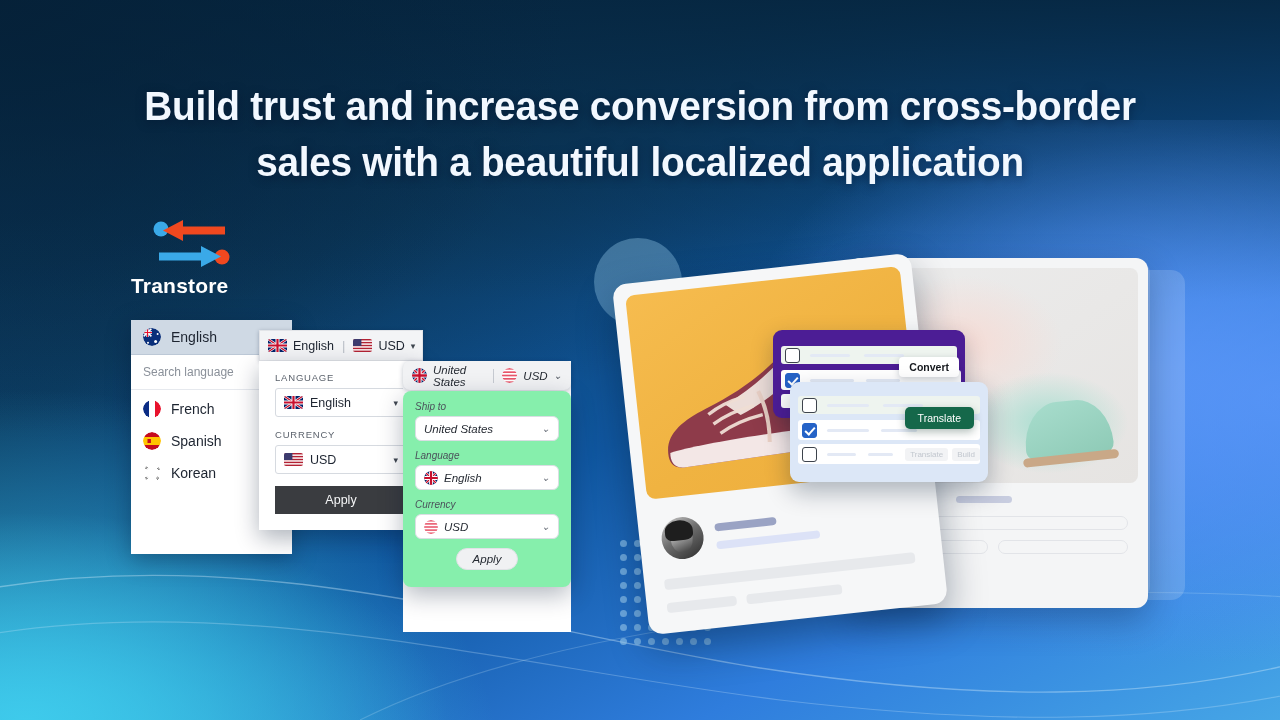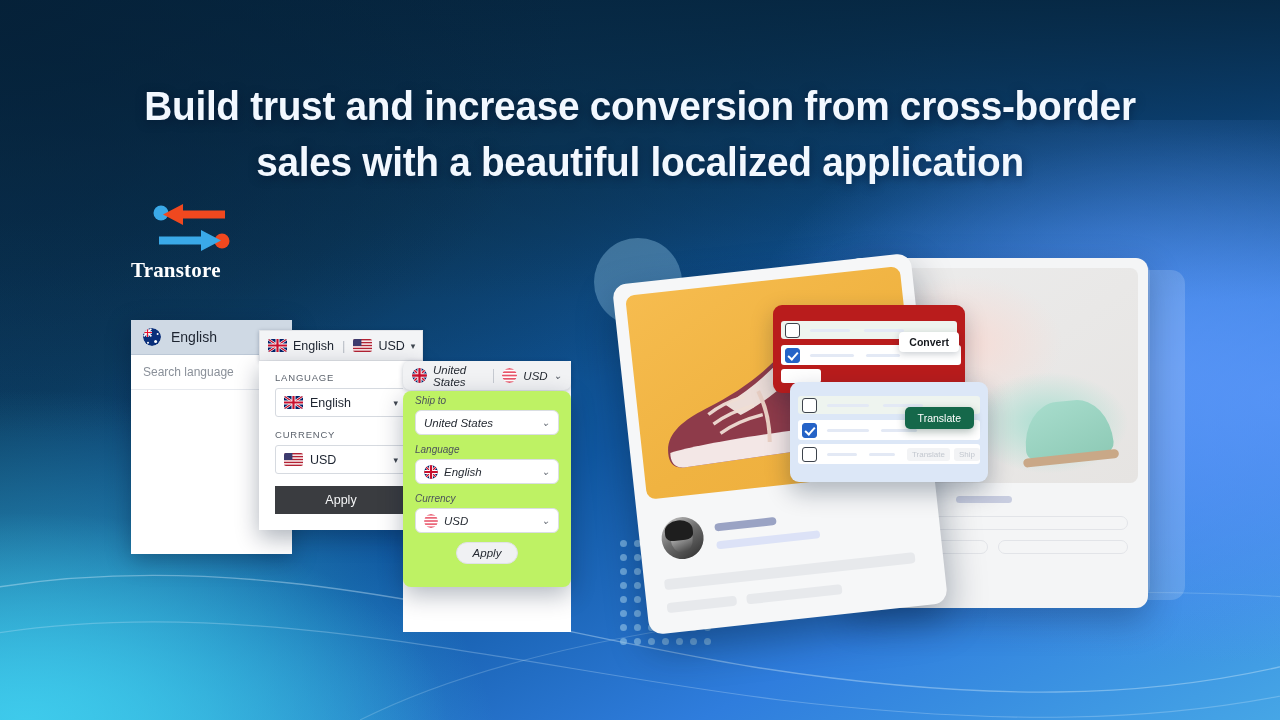--- a/index.html
+++ b/index.html
@@ -61,21 +61,21 @@
     font-weight:bold;
     font-size:40px;
     line-height:56px;
     letter-spacing:-0.3px;
     text-shadow:0 2px 10px rgba(0,20,45,0.55);
     transform:scaleX(0.97);
   }
   .headline .l2 { display:block; }
 
   
-  .logo-wrap { position:absolute; left:131px; top:196px; width:150px; height:96px;font-family:Liberation Serif, serif; }
+  .logo-wrap { position:absolute; left:131px; top:212px; width:150px; height:96px; }
   .logo-mark { position:absolute; left:8px; top:0; width:110px; height:62px; }
   .logo-text {
     position:absolute; left:0; top:62px; width:150px;
     color:#ffffff; font-size:21px; font-weight:bold; letter-spacing:0.2px;
   }
 
   
   .panel { position:absolute; background:#fff; }
   .flag { display:inline-block; border-radius:50%; overflow:hidden; flex:0 0 auto; }
   .flag-rect { display:inline-block; overflow:hidden; flex:0 0 auto; border-radius:2px; }
@@ -136,21 +136,21 @@
     position:absolute; left:0; top:0; width:168px; height:29px;
     background:#f1f2f4; border-radius:7px;
     display:flex; align-items:center; padding:0 9px; gap:6px;
     box-shadow:0 1px 5px rgba(0,25,55,0.25);
   }
   .p3-bar .t { font-size:11.5px; color:#262b33; }
   .p3-bar .sep { width:1px; height:14px; background:#c6cad1; margin:0 3px; }
   .p3-bar .caret { margin-left:auto; font-size:10px; color:#555b64; }
   .p3-body {
     position:absolute; left:0; top:30px; width:168px; height:158px;
-    background:#bef264; border-radius:8px; padding:4px 12px;
+    background:#86efac; border-radius:8px; padding:10px 12px;
     box-shadow:0 8px 24px rgba(0,20,45,0.3);
     height:196px;
   }
   .p3-label { font-size:10px; color:#4b525b; margin-bottom:4px; }
   .p3-select {
     height:25px; border:1px solid #dadee3; border-radius:6px;
     display:flex; align-items:center; padding:0 8px; gap:6px; background:#fff;
     margin-bottom:9px;
   }
   .p3-select .v { font-size:11.5px; color:#262b33; }
@@ -228,22 +228,22 @@
     position:absolute; left:4px; top:3px; width:28px; height:20px; border-radius:50% 50% 30% 30%;
     background:#1e1e1e;
   }
   .card-front .bar { position:absolute; border-radius:4px; }
   .card-front .bar.dark { background:#9aa3c4; }
   .card-front .bar.light { background:#dce2f7; }
   .card-front .bar.grey { background:#e7e9ec; }
 
   
   .ov-convert {
-    position:absolute; left:183px; top:75px; width:192px; height:88px;
-    background:#b91c1c; border-radius:9px;
+    position:absolute; left:183px; top:100px; width:192px; height:88px;
+    background:#4c1d95; border-radius:9px;
     box-shadow:0 8px 22px rgba(3,22,45,0.25);
   }
   .ov-translate {
     position:absolute; left:200px; top:152px; width:198px; height:100px;
     background:#dce7f7; border-radius:9px;
     box-shadow:0 10px 24px rgba(3,22,45,0.3);
   }
   .ov-row {
     position:absolute; left:8px; background:#fff; border-radius:3px;
     display:flex; align-items:center;
@@ -388,23 +388,64 @@
     </svg>
     <span class="lbl">English</span>
   </div>
 
   <div class="p1-search">
     <span class="ph">Search language</span>
   </div>
 
   <div class="p1-list">
 
-
-
-
+    <div class="p1-item">
+      <svg class="flag" width="18" height="18" viewBox="0 0 18 18">
+        <clipPath id="c1">
+            <circle cx="9" cy="9" r="9"></circle>
+          </clipPath>
+        <g clip-path="url(#c1)">
+          <rect x="0" y="0" width="6" height="18" fill="#0b2c85"></rect>
+          <rect x="6" y="0" width="6" height="18" fill="#fff"></rect>
+          <rect x="12" y="0" width="6" height="18" fill="#e8122c"></rect>
+        </g>
+      </svg>
+      <span class="lbl">French</span>
+    </div>
+
+    <div class="p1-item">
+      <svg class="flag" width="18" height="18" viewBox="0 0 18 18">
+        <clipPath id="c2">
+            <circle cx="9" cy="9" r="9"></circle>
+          </clipPath>
+        <g clip-path="url(#c2)">
+          <rect x="0" y="0" width="18" height="5" fill="#c60b1e"></rect>
+          <rect x="0" y="5" width="18" height="8" fill="#ffc400"></rect>
+          <rect x="0" y="13" width="18" height="5" fill="#c60b1e"></rect>
+          <rect x="4.5" y="7" width="3.4" height="4" fill="#c60b1e"></rect>
+        </g>
+      </svg>
+      <span class="lbl">Spanish</span>
+    </div>
+
+
+    <div class="p1-item">
+      <svg class="flag" width="18" height="18" viewBox="0 0 18 18">
+        <circle cx="9" cy="9" r="9" fill="#fff"></circle>
+        <path d="M5,9 a4,4 0 0 1 8,0 a4,4 0 0 0 -8,0 z" fill="#cd2e3a"></path>
+        <path d="M5,9 a4,4 0 0 0 8,0 a4,4 0 0 1 -8,0 z" fill="#0047a0"></path>
+        <g stroke="#1d1d1d" stroke-width="0.9">
+          <path d="M2,3.5 l1.6,1.6 M3,2.5 l1.6,1.6"></path>
+          <path d="M14.4,13 l1.6,1.6 M13.4,14 l1.6,1.6"></path>
+          <path d="M14.4,5 l1.6,-1.6 M15.4,6 l1.6,-1.6"></path>
+          <path d="M2,14.5 l1.6,-1.6 M3,15.5 l1.6,-1.6"></path>
+        </g>
+      </svg>
+      <span class="lbl">Korean</span>
+    </div>
 
 
   </div>
 </div>
 
 <div class="panel p2">
 
   <div class="p2-bar">
     <svg class="flag-rect" width="19" height="13" viewBox="0 0 19 13">
       <rect width="19" height="13" fill="#012169"></rect>
@@ -619,18 +660,18 @@
     <div class="ov-row" style="top:38px; width:182px; height:20px;">
       <div class="cbx checked"></div>
       <div class="ov-ph" style="width:42px; margin-left:10px;"></div>
       <div class="ov-ph" style="width:36px; margin-left:12px;"></div>
     </div>
     <div class="ov-row" style="top:62px; width:182px; height:20px; justify-content:flex-start;">
       <div class="cbx"></div>
       <div class="ov-ph" style="width:40px; margin-left:10px;"></div>
       <div class="ov-ph" style="width:34px; margin-left:12px;"></div>
       <div class="btn-ghost" style="margin-left:12px;">Translate</div>
-      <div class="btn-ghost" style="margin-left:4px;">Ship</div>
+      <div class="btn-ghost" style="margin-left:4px;">Build</div>
     </div>
     <div class="btn-translate">Translate</div>
   </div>
 
 </div>
 
 </body></html>

